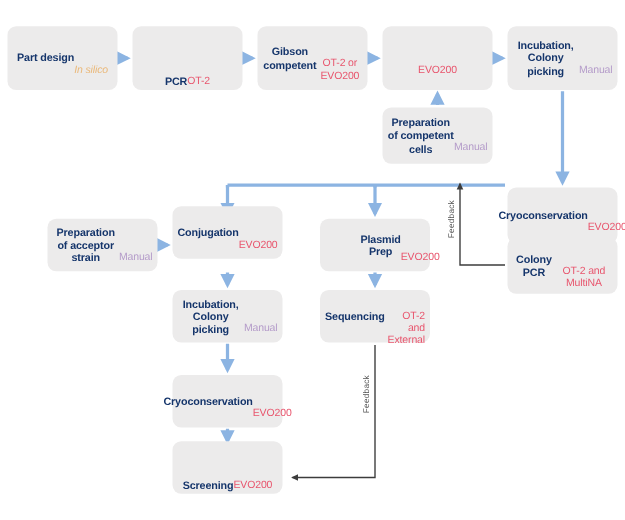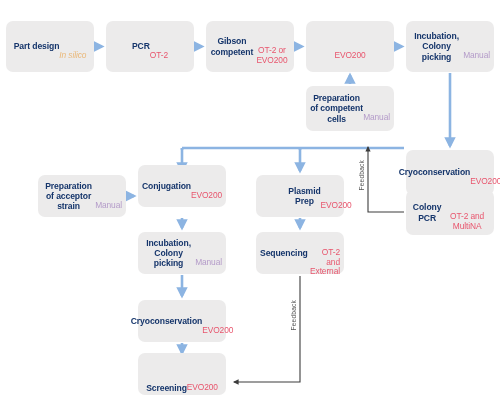--- a/index.html
+++ b/index.html
@@ -90,21 +90,21 @@
       <path d="M404,212 L368,212 L368,147"></path>
       <path d="M300,276 L300,382 L234,382"></path>
     </g>
   </svg>
 
   <div class="node" style="left:6px;top:21px;width:88px;height:51px;">
     <div class="n-title">Part design</div>
     <div class="n-sub sub-insilico">In silico</div>
   </div>
 
-  <div class="node" style="left:106px;top:21px;width:88px;height:51px;">
+  <div class="node" style="left:106px;top:21px;width:88px;height:51px;align-items:flex-end;">
     <div class="n-title">PCR</div>
     <div class="n-sub sub-tool">OT-2</div>
   </div>
 
   <div class="node" style="left:206px;top:21px;width:88px;height:51px;">
     <div class="n-title">Gibson competent</div>
     <div class="n-sub sub-tool">OT-2 or EVO200</div>
   </div>
 
   <div class="node" style="left:306px;top:21px;width:88px;height:51px;">

